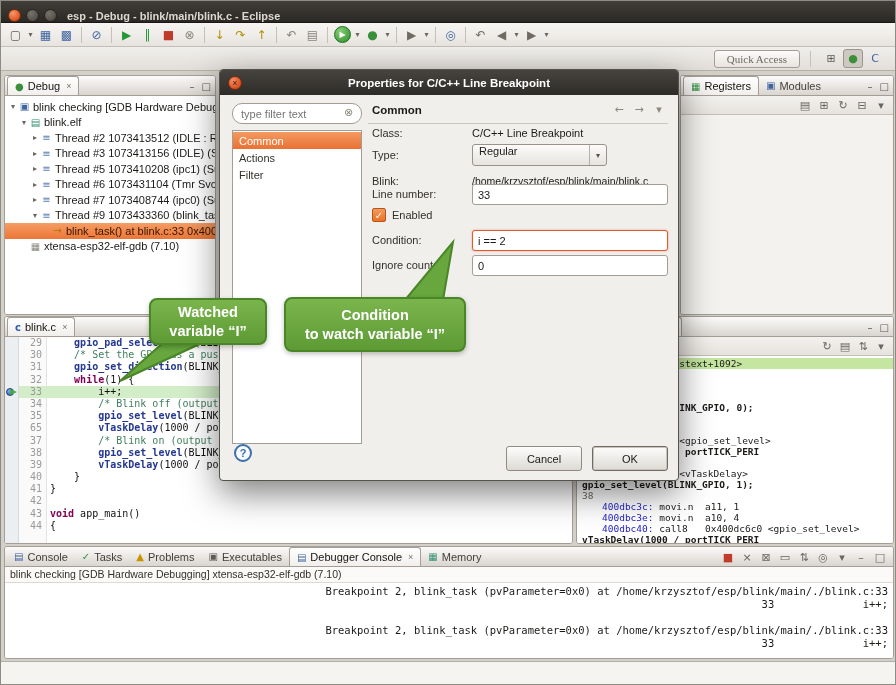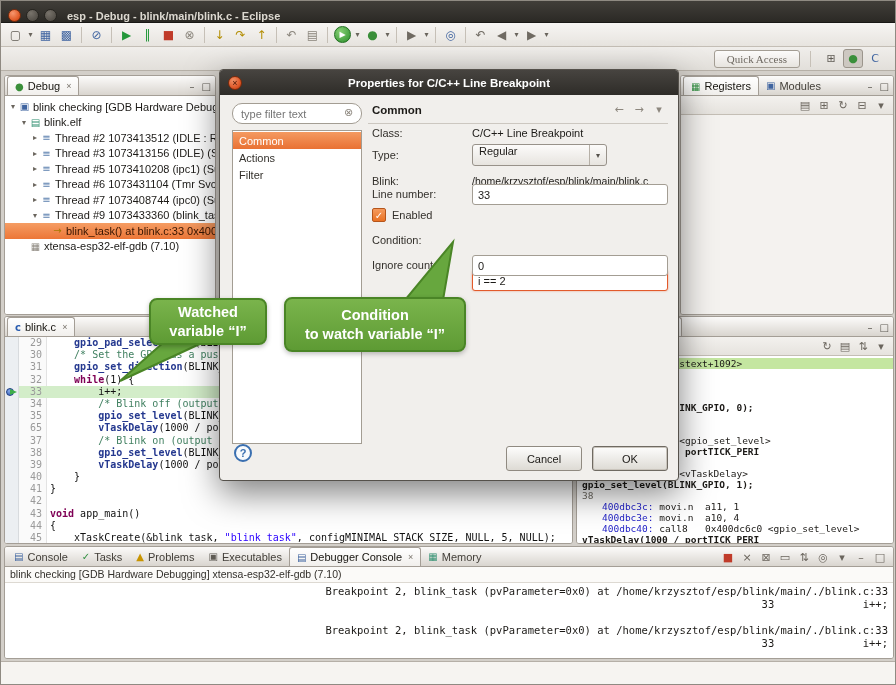--- a/index.html
+++ b/index.html
@@ -100,21 +100,21 @@
   .dlg-li{height:17px;display:flex;align-items:center;padding-left:6px;font-size:11px;color:#33302b;}
   .dlg-li.sel{background:linear-gradient(#f49a61,#e97133);color:#fff;}
   .dlg-hdr{position:absolute;left:152px;top:34px;font-weight:bold;font-size:11.5px;}
   .dlg-nav{position:absolute;right:10px;top:31px;display:flex;gap:2px;}
   .dlg-nav .vtbi{color:#8d877e;}
   .dlg-sep{position:absolute;left:148px;right:10px;top:53px;height:1px;background:#ccc7c0;}
   .dlg-label{position:absolute;left:152px;font-size:11px;color:#33302b;white-space:nowrap;}
   .dlg-value{position:absolute;left:252px;font-size:11px;color:#1c1a17;white-space:nowrap;}
   .dlg-value.path{font-size:10.5px;text-align:center;}
   .dlg-input{position:absolute;left:252px;width:196px;height:21px;border:1px solid #a39d93;border-radius:3px;background:#fff;font-size:11px;padding:0 5px;font-family:inherit;color:#1c1a17;}
-  .dlg-input.cond{border:1px solid #e25a2b;box-shadow:0 0 2px rgba(226,90,43,.6);margin-top:40px;}
+  .dlg-input.cond{border:1px solid #e25a2b;box-shadow:0 0 2px rgba(226,90,43,.6);}
   .dlg-combo{position:absolute;left:252px;top:74px;width:135px;height:22px;border:1px solid #98928a;border-radius:3px;background:linear-gradient(#fcfbfa,#e7e4df);display:flex;}
   .combo-text{flex:1;padding-left:6px;font-size:11px;}
   .combo-caret{width:17px;height:100%;display:flex;align-items:center;justify-content:center;border-left:1px solid #b6b0a7;font-size:8px;color:#55514b;font-family:"DejaVu Sans",sans-serif;}
   .dlg-check{position:absolute;left:152px;top:138px;width:14px;height:14px;border:1px solid #b5551b;border-radius:2px;background:linear-gradient(#f59b5e,#ea7223);display:inline-flex;align-items:center;justify-content:center;font-size:10px;font-weight:bold;color:#fff;}
   .dlg-check i,.dlg-close i,.dlg-help i{font-style:normal;}
   .dlg-help{position:absolute;left:14px;top:374px;width:18px;height:18px;border-radius:50%;border:2px solid #3a6fb0;color:#3a6fb0;background:#f8fafc;display:inline-flex;align-items:center;justify-content:center;font-weight:bold;font-size:11px;}
   .dlg-btn{position:absolute;top:376px;width:76px;height:25px;border:1px solid #908a81;border-radius:3px;background:linear-gradient(#fdfdfc,#dddad4);font-size:11px;font-family:inherit;color:#1c1a17;}
   .dlg-btn.cancel{left:286px;}
   .dlg-btn.ok{left:372px;border-color:#6f6a62;box-shadow:0 0 0 1px #c9c4bc inset;}
 
@@ -366,25 +366,20 @@
         </div>
         <div class="erow">
           <span class="em"></span>
           <span class="en">43</span>
           <span class="ec"><span class="kw">void</span><span> app_main()</span></span>
         </div>
         <div class="erow">
           <span class="em"></span>
           <span class="en">44</span>
           <span class="ec"><span>{</span></span>
-        </div>
-        <div class="erow">
-          <span class="em"></span>
-          <span class="en">45</span>
-          <span class="ec"><span>    xTaskCreate(&amp;blink_task, </span><span class="str">"blink_task"</span><span>, configMINIMAL_STACK_SIZE, NULL, 5, NULL);</span></span>
         </div>
       </div>
   </section>
 
   <section class="view v-disasm">
     <div class="tabbar">
       <div class="tab active">
         <span class="tabicn" style="color:#5f5b54">▥</span>
         <span>Disassembly</span>
         <span class="tclose">×</span>

